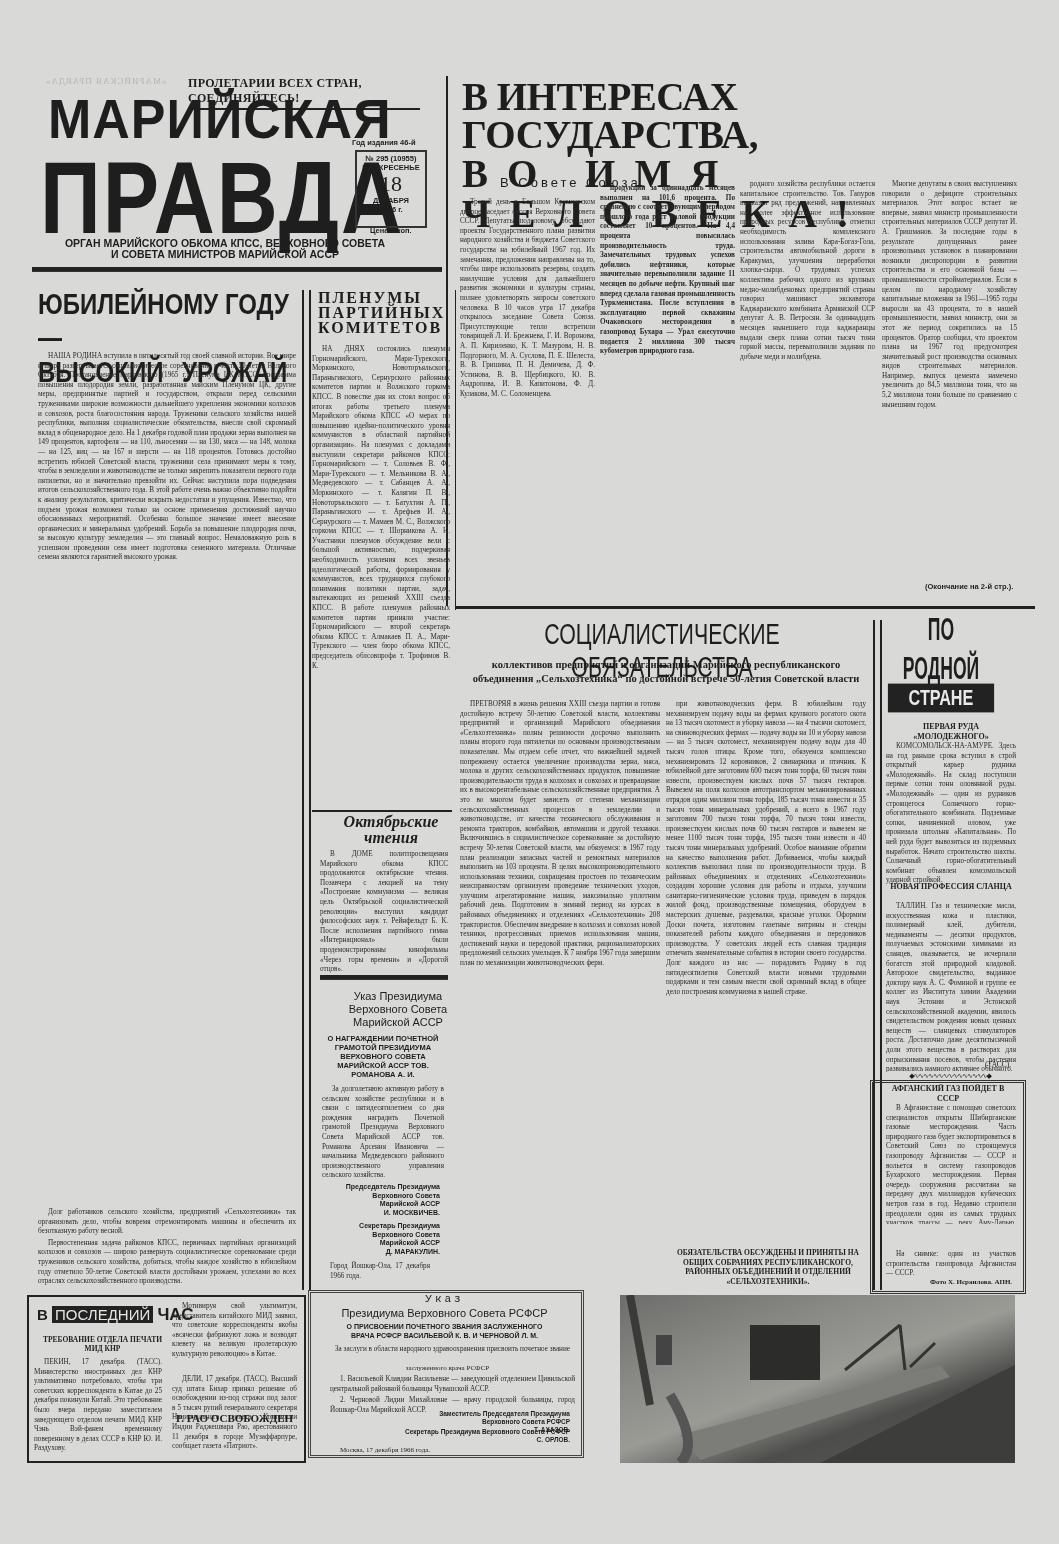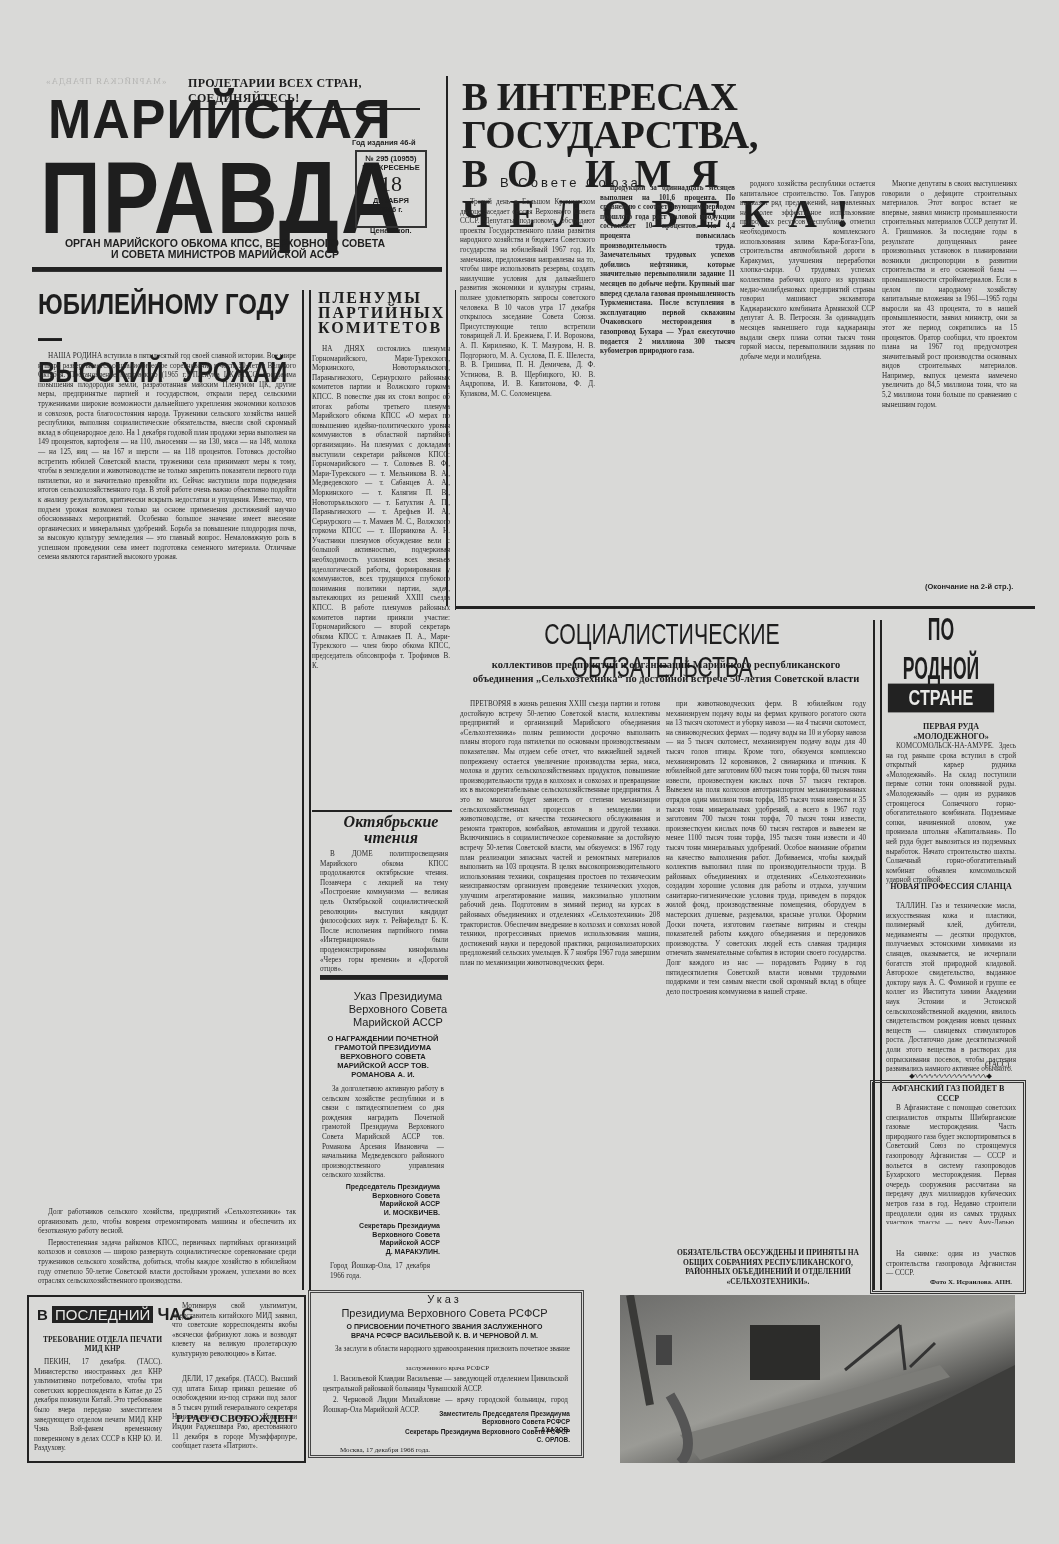--- a/index.html
+++ b/index.html
@@ -192,32 +192,32 @@
   <div class="abs txt" style="left:172px;top:1302px;width:125px;">
       <p>Мотивируя свой ультиматум, представитель китайского МИД заявил, что советские корреспонденты якобы «всячески фабрикуют ложь и возводят клевету на великую пролетарскую культурную революцию» в Китае.</p>
     </div>
   <div class="abs center bold" style="left:172px;top:1412px;width:125px;font-size:11px;">Р. РАО ОСВОБОЖДЕН</div>
   <div class="abs txt" style="left:172px;top:1375px;width:125px;">
       <p>ДЕЛИ, 17 декабря. (ТАСС). Высший суд штата Бихар принял решение об освобождении из-под стражи под залог в 5 тысяч рупий генерального секретаря Национального совета Компартии Индии Раджешвара Рао, арестованного 11 декабря в городе Музаффарпуре, сообщает газета «Патриот».</p>
     </div>
 
   <div class="abs dotted-box" style="left:308px;top:1290px;width:270px;height:162px;"></div>
   <div class="abs center sans" style="left:312px;top:1292px;width:265px;line-height:14px;">
-    <div style="font-size:11px;letter-spacing:3px;">Указ</div>
+    <div style="font-size:11px;letter-spacing:3px;font-family:Liberation Mono, monospace;">Указ</div>
     <div style="font-size:11px;">Президиума Верховного Совета РСФСР</div>
   </div>
   <div class="abs center sans bold" style="left:312px;top:1322px;width:265px;font-size:7px;line-height:9px;">
     <div>О ПРИСВОЕНИИ ПОЧЕТНОГО ЗВАНИЯ ЗАСЛУЖЕННОГО</div>
     <div>ВРАЧА РСФСР ВАСИЛЬЕВОЙ К. В. И ЧЕРНОВОЙ Л. М.</div>
   </div>
   <div class="abs txt" style="left:325px;top:1345px;width:245px;">
       <p>За заслуги в области народного здравоохранения присвоить почетное звание</p>
     </div>
   <div class="abs center" style="left:325px;top:1364px;width:245px;font-size:7px;">заслуженного врача РСФСР</div>
-  <div class="abs txt" style="left:323px;top:1375px;width:245px;">
+  <div class="abs txt" style="left:330px;top:1375px;width:245px;">
     <p>1. Васильевой Клавдии Васильевне — заведующей отделением Цивильской центральной районной больницы Чувашской АССР.</p>
     <p>2. Черновой Лидии Михайловне — врачу городской больницы, город Йошкар-Ола Марийской АССР.</p>
   </div>
   <div class="abs sans bold" style="left:400px;top:1410px;width:170px;text-align:right;font-size:6.5px;line-height:8px;">
     <div>Заместитель Председателя Президиума Верховного Совета РСФСР</div>
     <div>Т. АХАЗОВ.</div>
   </div>
   <div class="abs sans bold" style="left:400px;top:1428px;width:170px;text-align:right;font-size:6.5px;line-height:8px;">
     <div>Секретарь Президиума Верховного Совета РСФСР</div>
     <div>С. ОРЛОВ.</div>

